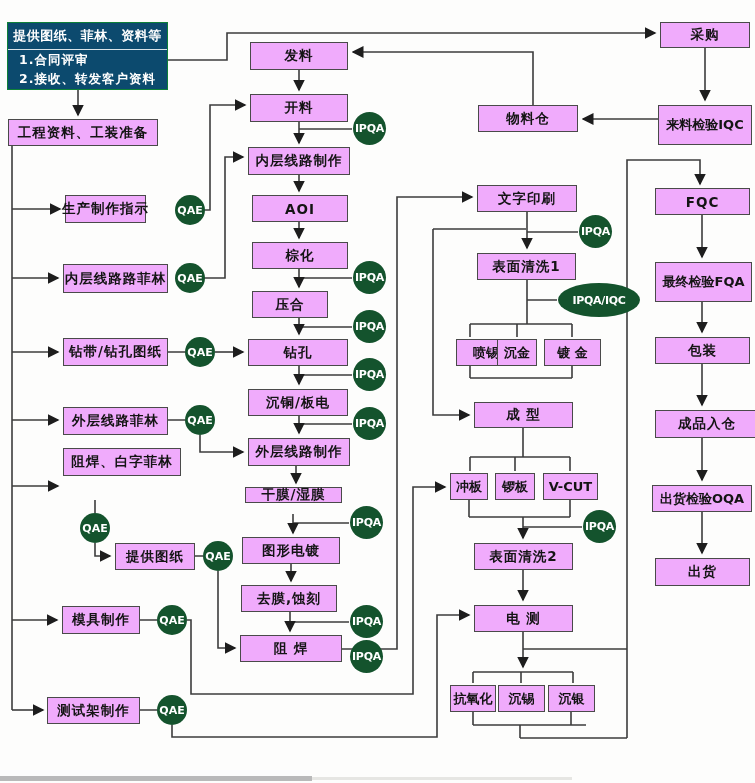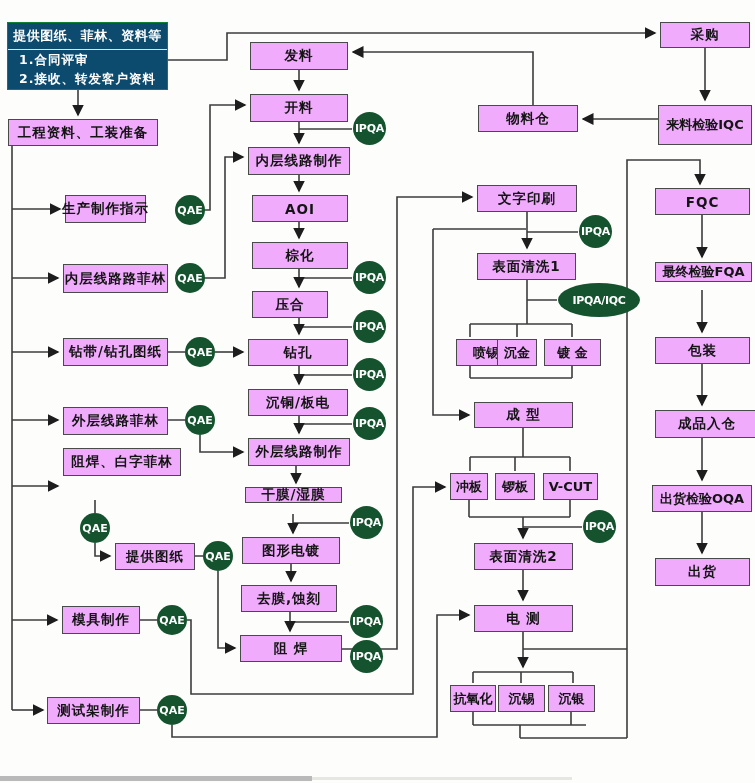--- a/index.html
+++ b/index.html
@@ -139,21 +139,21 @@
   <div class="node" style="left:474px;top:543px;width:99px;height:27px">表面清洗2</div>
   <div class="node" style="left:474px;top:605px;width:99px;height:27px">电 测</div>
   <div class="node sm" style="left:450px;top:685px;width:46px;height:27px">抗氧化</div>
   <div class="node sm" style="left:498px;top:685px;width:47px;height:27px">沉锡</div>
   <div class="node sm" style="left:548px;top:685px;width:47px;height:27px">沉银</div>
 
   <div class="node" style="left:660px;top:22px;width:90px;height:26px">采购</div>
   <div class="node sm" style="left:658px;top:105px;width:94px;height:40px">来料检验IQC</div>
   <div class="node" style="left:478px;top:105px;width:100px;height:27px">物料仓</div>
   <div class="node" style="left:655px;top:188px;width:95px;height:27px">FQC</div>
-  <div class="node sm" style="left:655px;top:262px;width:97px;height:20px">最终检验FQA</div>
+  <div class="node sm" style="left:655px;top:262px;width:97px;height:40px">最终检验FQA</div>
   <div class="node" style="left:655px;top:337px;width:95px;height:27px">包装</div>
   <div class="node" style="left:655px;top:410px;width:104px;height:28px">成品入仓</div>
   <div class="node sm" style="left:652px;top:485px;width:100px;height:27px">出货检验OQA</div>
   <div class="node" style="left:655px;top:558px;width:95px;height:28px">出货</div>
 
   <div class="badge qae" style="left:175px;top:195px">QAE</div>
   <div class="badge qae" style="left:175px;top:263px">QAE</div>
   <div class="badge qae" style="left:185px;top:337px">QAE</div>
   <div class="badge qae" style="left:185px;top:405px">QAE</div>
   <div class="badge qae" style="left:80px;top:513px">QAE</div>

